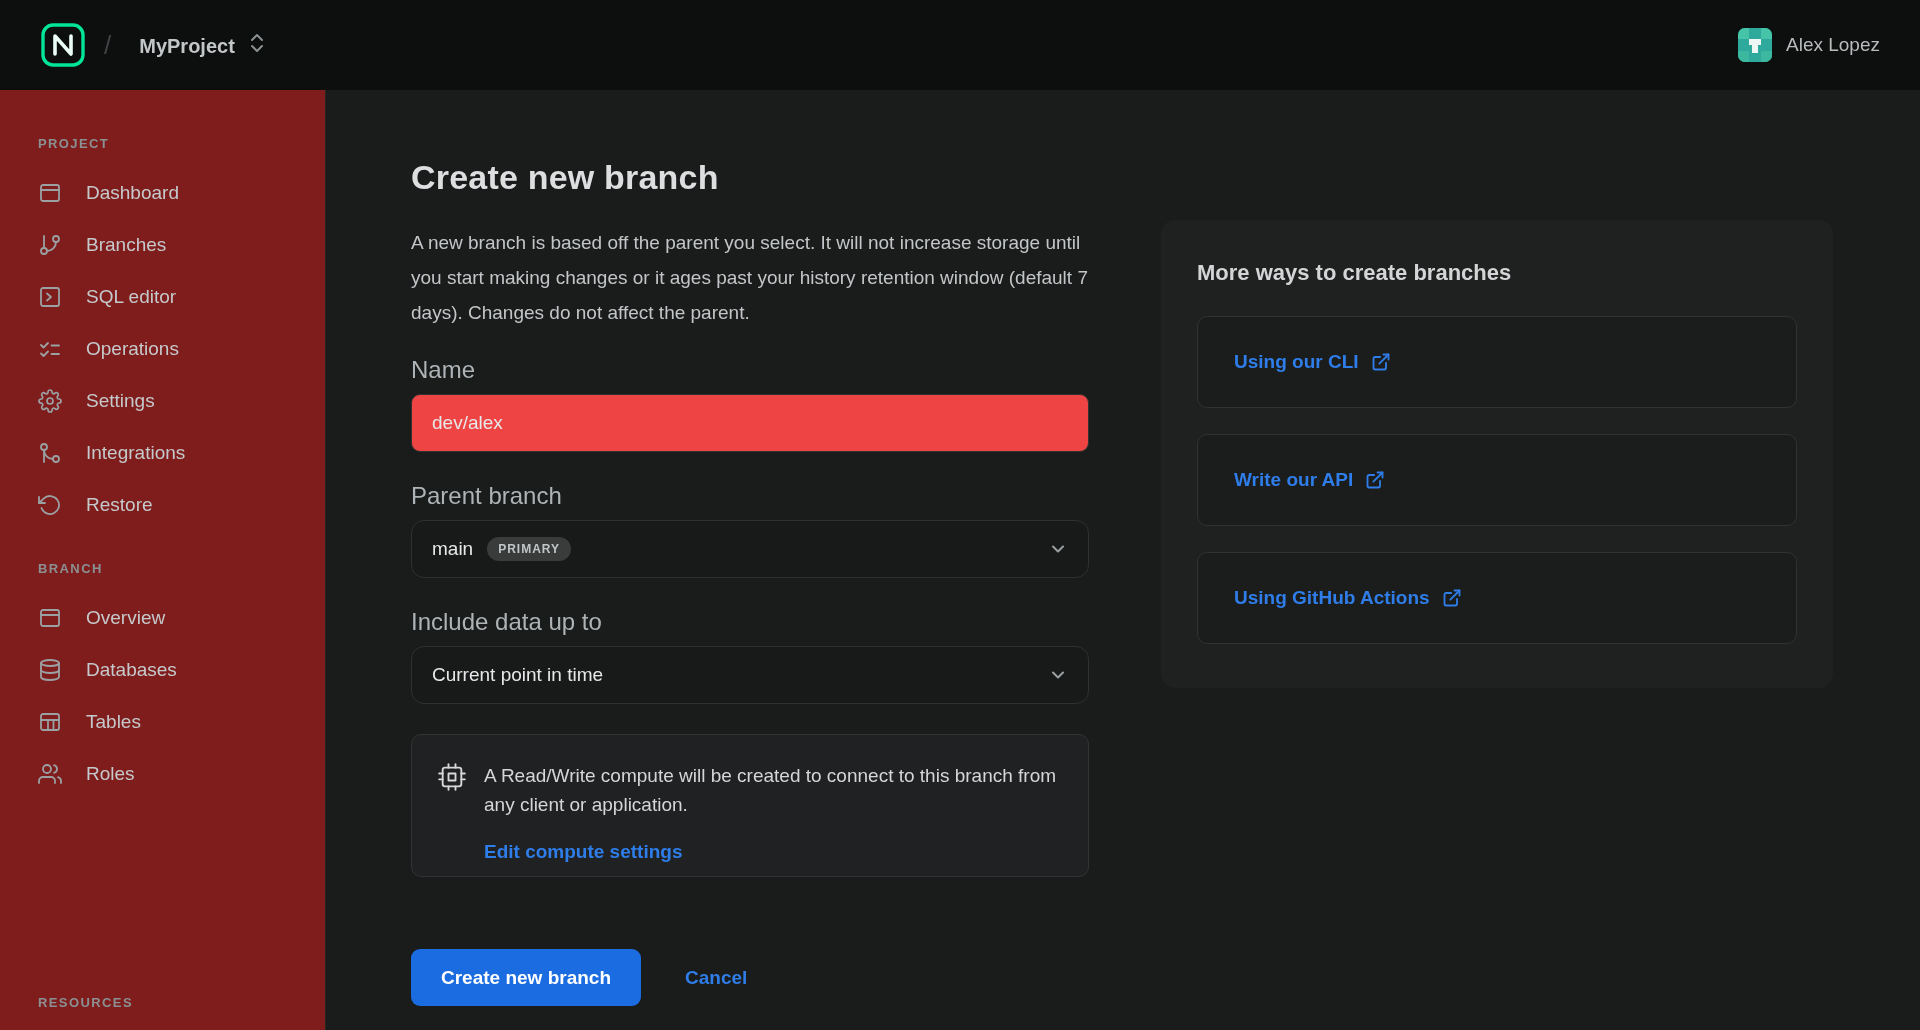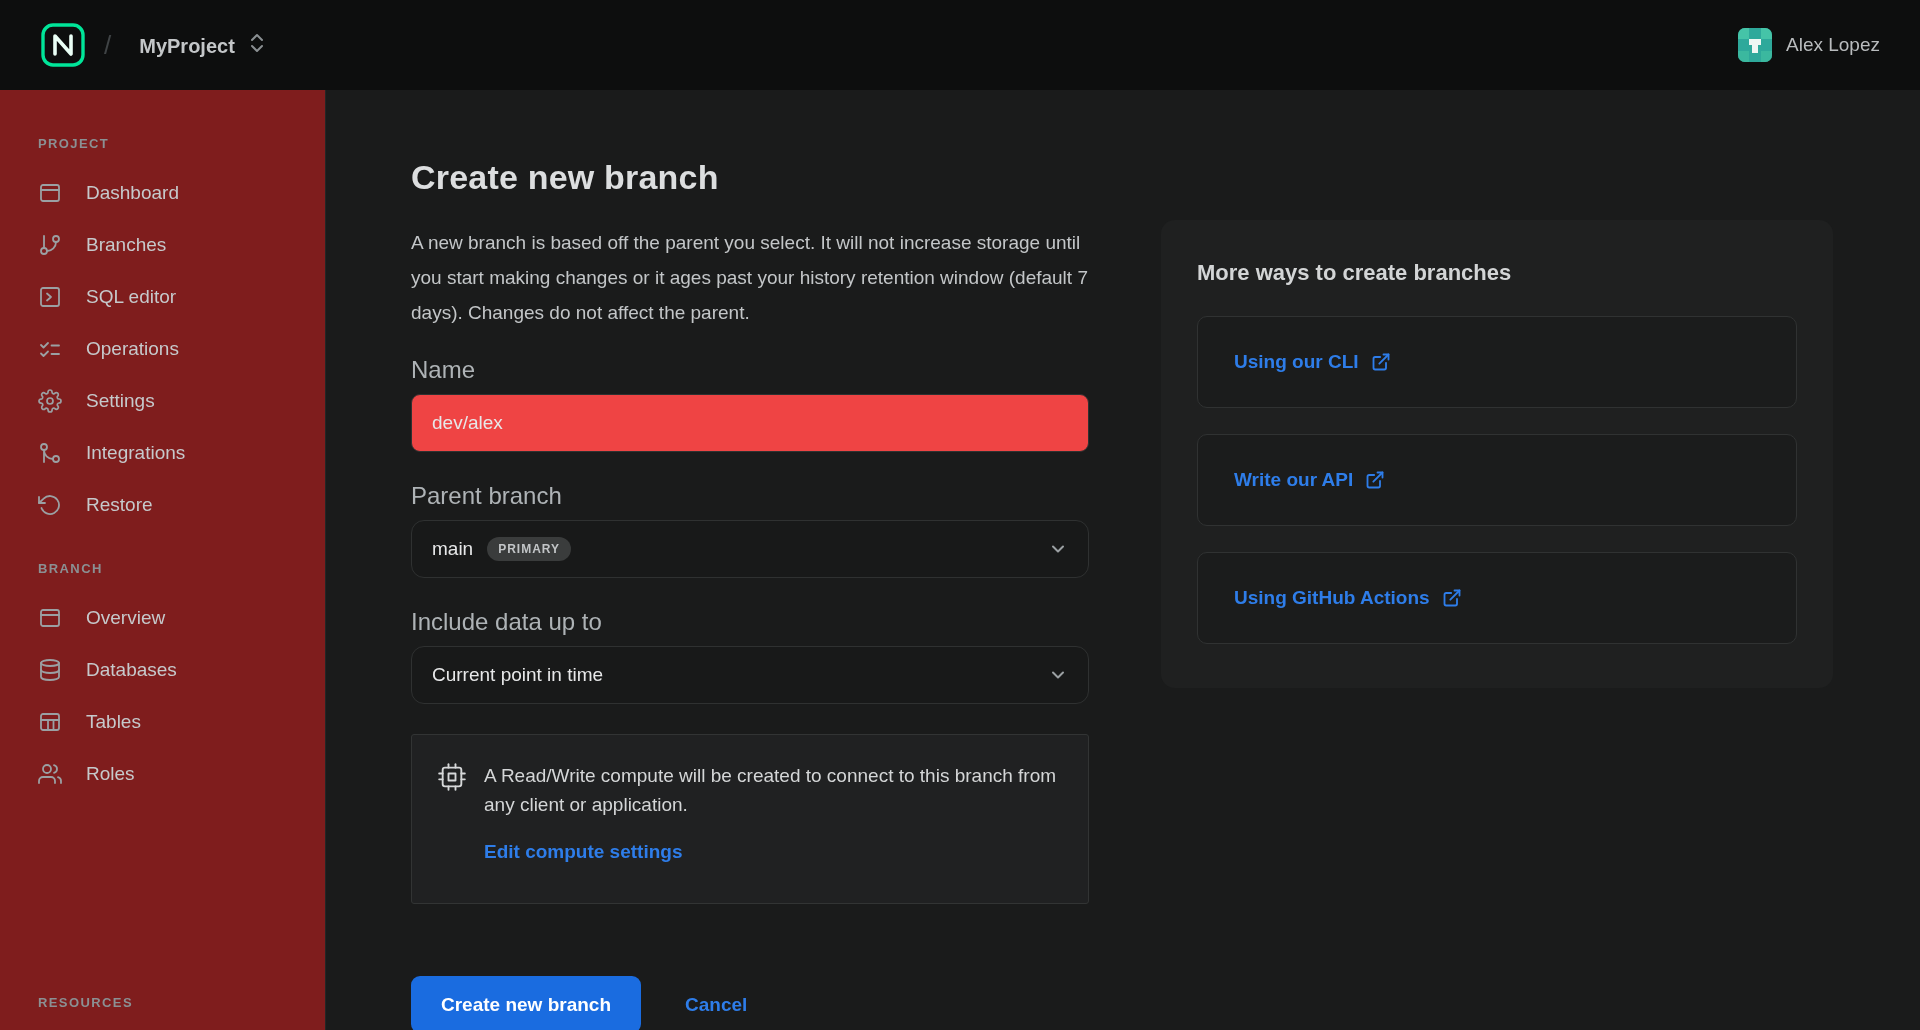--- a/index.html
+++ b/index.html
@@ -78,22 +78,22 @@
   }
   .select-value { color: #e7e8e9; font-size: 19px; font-weight: 500; }
   .badge {
     background: #3a3c3c; color: #c2c5c7;
     font-size: 12px; font-weight: 700; letter-spacing: 1px;
     padding: 5px 11px; border-radius: 12px; text-transform: uppercase;
   }
   .select .chev { margin-left: auto; color: #9ba0a3; display: flex; }
 
   .compute-note {
-    background: #202122; border: 1px solid #323434; border-radius: 3px;
-    padding: 26px 28px 40px 26px; margin-top: 17px;
+    background: #202122; border: 1px solid #323434; border-radius: 10px;
+    padding: 26px 28px 13px 26px; margin-top: 17px;
   }
   .compute-row { display: flex; gap: 18px; }
   .compute-row .icon { width: 28px; height: 28px; color: #d6d8d9; flex: 0 0 28px; margin-top: 2px; }
   .compute-row .icon svg { width: 28px; height: 28px; }
   .compute-text { color: #d4d6d7; font-size: 19px; line-height: 29px; }
   .compute-link { display: inline-block; margin: 22px 0 0 46px; color: #2e7de9; font-size: 19px; font-weight: 700; text-decoration: none; cursor: pointer; }
 
   .actions { display: flex; align-items: center; gap: 44px; margin-top: 72px; }
   .btn-primary {
     background: #1a6ce0; border: none; border-radius: 9px;

